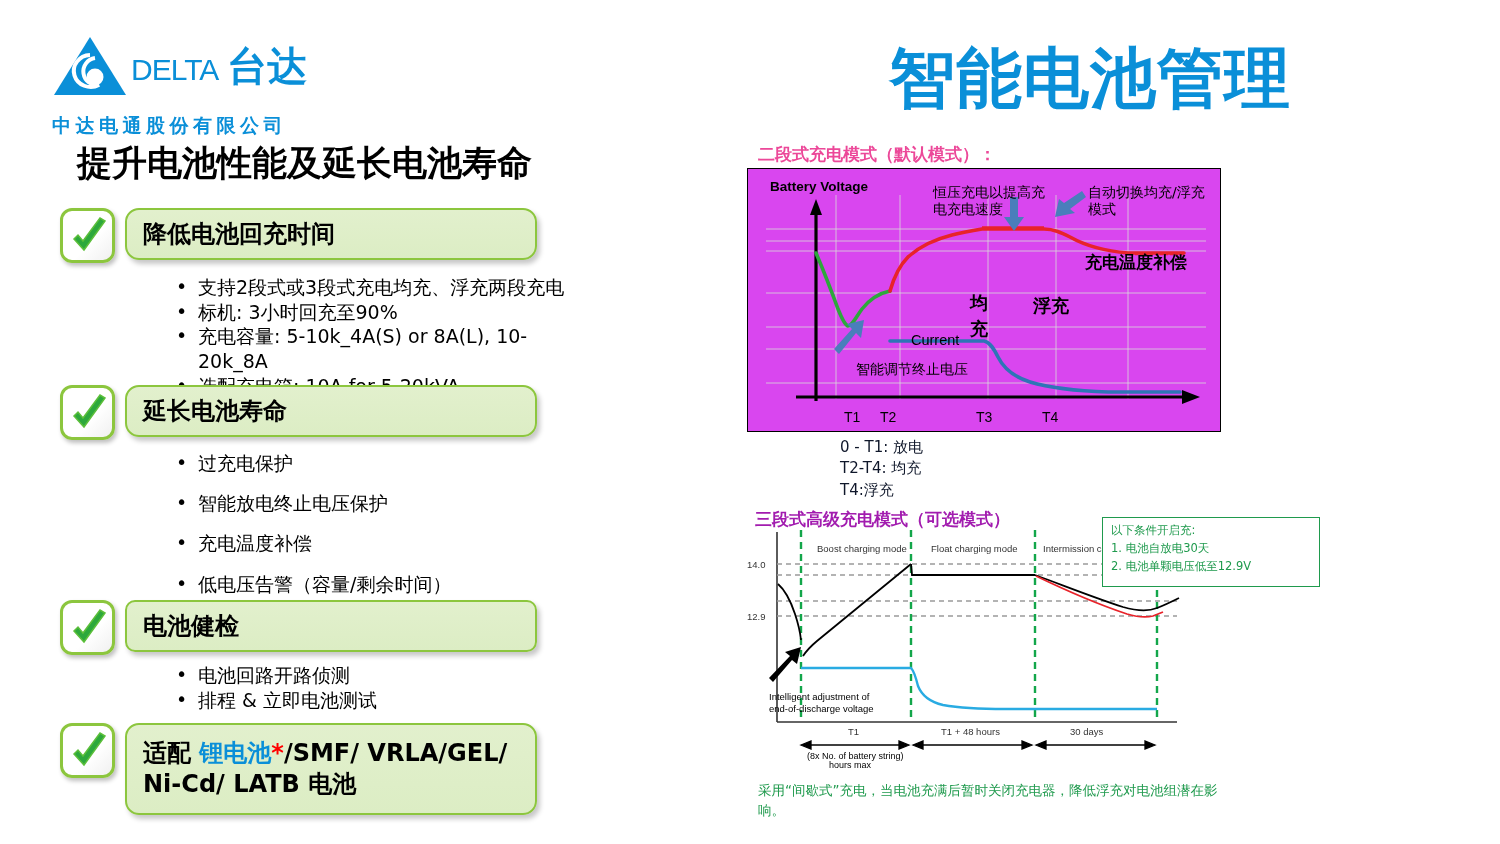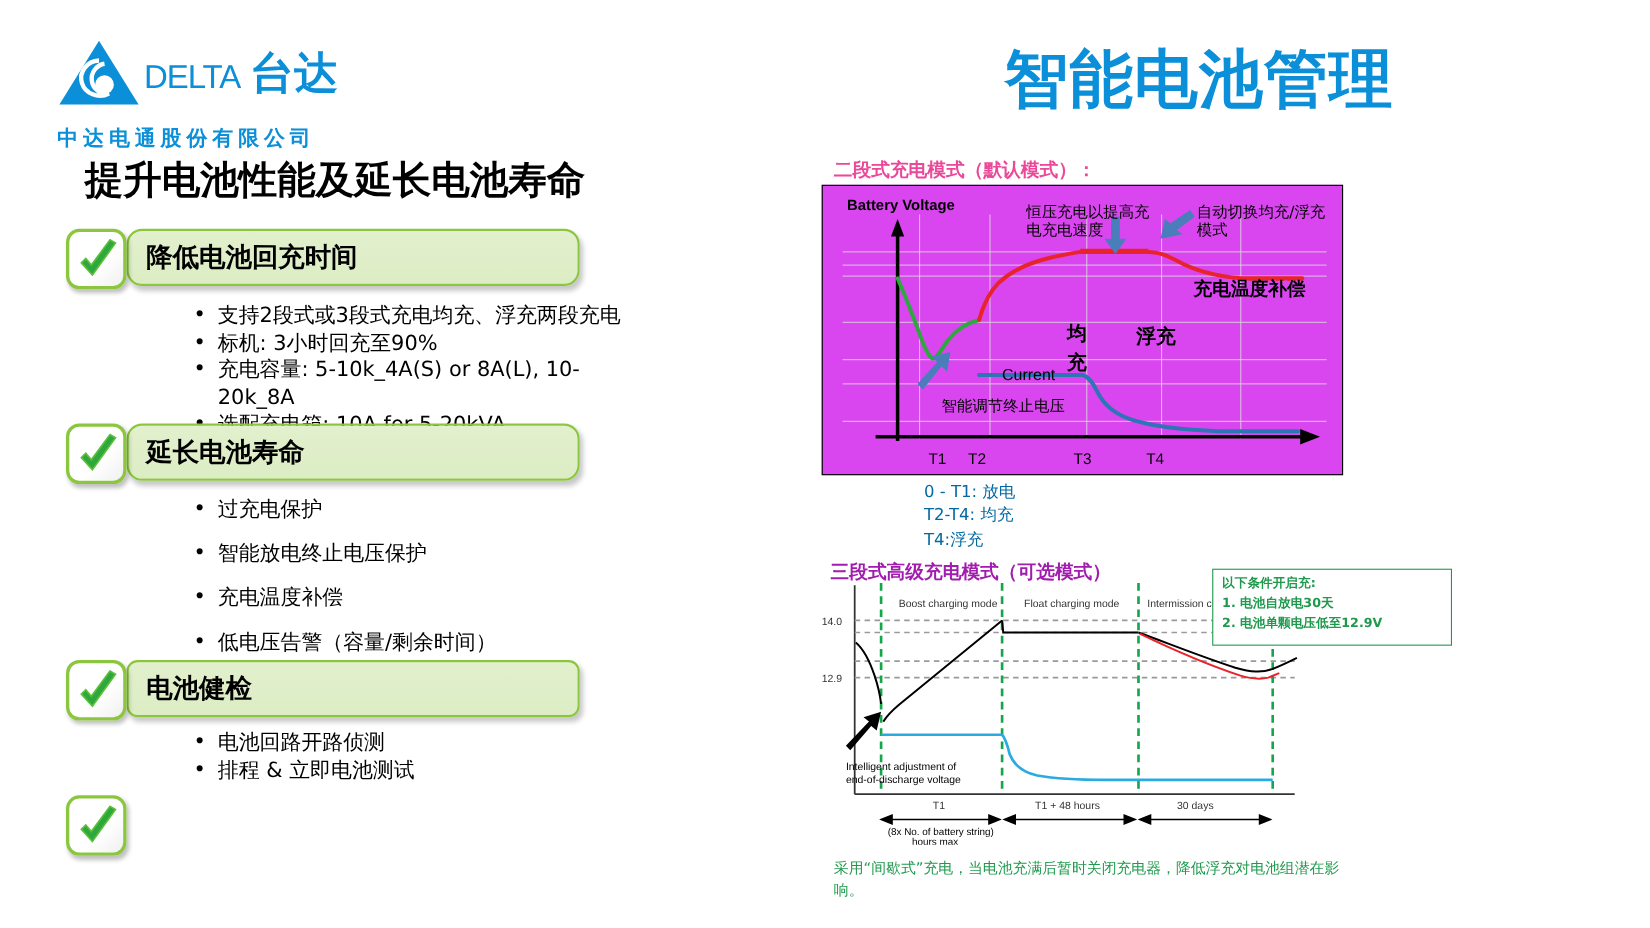--- a/index.html
+++ b/index.html
@@ -13,36 +13,36 @@
   #delta-word{font-size:30px;font-weight:normal;color:#0A8FD8;letter-spacing:-1px;
               font-family:"Liberation Sans",sans-serif;}
   #delta-cn{font-size:40px;font-weight:bold;color:#0A8FD8;margin-left:9px;
             font-family:"DejaVu Sans",sans-serif;}
   #logo-sub{position:absolute;left:5px;top:80px;font-size:19px;font-weight:bold;
             color:#0A8FD8;letter-spacing:4.5px;font-family:"DejaVu Sans",sans-serif;
             white-space:nowrap;}
 
   
   #main-title{position:absolute;left:880px;top:34px;width:420px;text-align:center;
-     font-size:58px;font-weight:bold;color:#0A8FD8;letter-spacing:1px;
+     font-size:66px;font-weight:bold;color:#0A8FD8;letter-spacing:1px;
      font-family:"DejaVu Sans",sans-serif;white-space:nowrap;}
 
   
   #left-col{position:absolute;left:60px;top:140px;width:560px;height:700px;}
   #left-heading{font-size:35px;font-weight:bold;color:#000;letter-spacing:0px;
       font-family:"DejaVu Sans",sans-serif;white-space:nowrap;margin-left:17px;}
 
   .feature-row{position:absolute;left:0;display:flex;align-items:flex-start;}
   .check-box{width:55px;height:55px;flex:0 0 55px;border:3px solid #8CC63E;
       border-radius:12px;background:
       linear-gradient(135deg,#ffffff 0%,#ffffff 60%,#f0f0f0 100%);
       box-shadow:2px 3px 4px rgba(0,0,0,.25);position:relative;
       box-sizing:border-box;}
   .check-box svg{position:absolute;left:6px;top:6px;}
-  .pill{min-height:52px;border:2px solid #8CC63E;border-radius:14px;
+  .pill{margin-left:10px;min-height:52px;border:2px solid #8CC63E;border-radius:14px;
       background:linear-gradient(180deg,#e2f0cd 0%,#dcedc4 100%);
       box-shadow:3px 4px 5px rgba(0,0,0,.22);
       display:flex;align-items:center;padding:6px 16px;box-sizing:border-box;}
   .pill-text{font-size:24px;font-weight:bold;color:#000;
       font-family:"DejaVu Sans",sans-serif;line-height:1.28;}
 
   .bullets{position:absolute;list-style:none;margin:0;padding:0;}
   .bullets li{position:relative;padding-left:28px;font-size:19px;color:#000;
       font-family:"DejaVu Sans",sans-serif;line-height:1.38;}
   .bullets li::before{content:"\2022";position:absolute;left:6px;top:-1px;font-size:19px;}
@@ -54,29 +54,29 @@
   .red-star{color:#FF0000;}
 
   
   #sub1{position:absolute;left:758px;top:143px;font-size:17px;font-weight:bold;
      color:#ec4899;font-family:"DejaVu Sans",sans-serif;white-space:nowrap;}
   #chart1-frame{position:absolute;left:747px;top:168px;width:472px;height:262px;
      border:1.5px solid #000;background:#d946ef;}
   #chart1-svg{position:absolute;left:0;top:0;}
 
   #notes1{position:absolute;left:840px;top:437px;font-size:15px;line-height:1.42;
-     font-family:"DejaVu Sans",sans-serif;color:#0369a1;}
+     font-family:"DejaVu Sans",sans-serif;color:#0f172a;}
 
   #sub2{position:absolute;left:755px;top:508px;font-size:17px;font-weight:bold;
      color:#a21caf;font-family:"DejaVu Sans",sans-serif;white-space:nowrap;}
 
   #chart2-wrap{position:absolute;left:745px;top:528px;width:440px;height:240px;}
   #callout{position:absolute;left:1102px;top:517px;width:218px;height:70px;
      border:1.2px solid #1F9A4D;background:#fff;padding:4px 8px;box-sizing:border-box;
-     font-size:11.5px;color:#1F9A4D;font-family:"DejaVu Sans",sans-serif;line-height:1.55;font-weight:bold;}
+     font-size:11.5px;color:#1F9A4D;font-family:"DejaVu Sans",sans-serif;line-height:1.55;}
   #caption2{position:absolute;left:758px;top:780px;width:480px;font-size:13.5px;
      color:#1F9A4D;font-family:"DejaVu Sans",sans-serif;line-height:1.5;}
 </style>
 </head>
 <body>
 
 <div id="logo-block">
   <svg id="logo-mark" viewBox="0 0 76 62">
     <polygon points="38,2 74,60 2,60" fill="#0A8FD8"></polygon>
     <path d="M38,20 a17,16 0 1 0 9,30 a13,13 0 1 1 -4,-27" fill="none" stroke="#ffffff" stroke-width="4"></path>
@@ -146,20 +146,23 @@
     <li>电池回路开路侦测</li>
     <li>排程 &amp; 立即电池测试</li>
   </ul>
 
   <div class="feature-row" style="top:583px;width:490px;">
     <div class="check-box">
       <svg width="41" height="41" viewBox="0 0 41 41">
         <path d="M5,22 L15,33 L36,4 L31,1 L14,24 L9,18 Z" fill="#2DA83C"></path>
         <path d="M5,22 L15,33 L36,4 L31,1 L14,24 L9,18 Z" fill="none" stroke="#5CBF3A" stroke-width="1.5"></path>
       </svg>
+    </div>
+    <div class="pill" style="width:412px;min-height:92px;">
+      <span class="pill-text"><span>适配 </span><span class="blue-hl">锂电池</span><span class="red-star">*</span><span>/SMF/ VRLA/GEL/ Ni-Cd/ LATB 电池</span></span>
     </div>
   </div>
 </div>
 
 <div id="sub1">二段式充电模式（默认模式）：</div>
 
 <div id="chart1-frame">
   <svg id="chart1-svg" width="472" height="262" viewBox="0 0 472 262">
 
     <g stroke="#d9d9d9" stroke-width="0.8">

